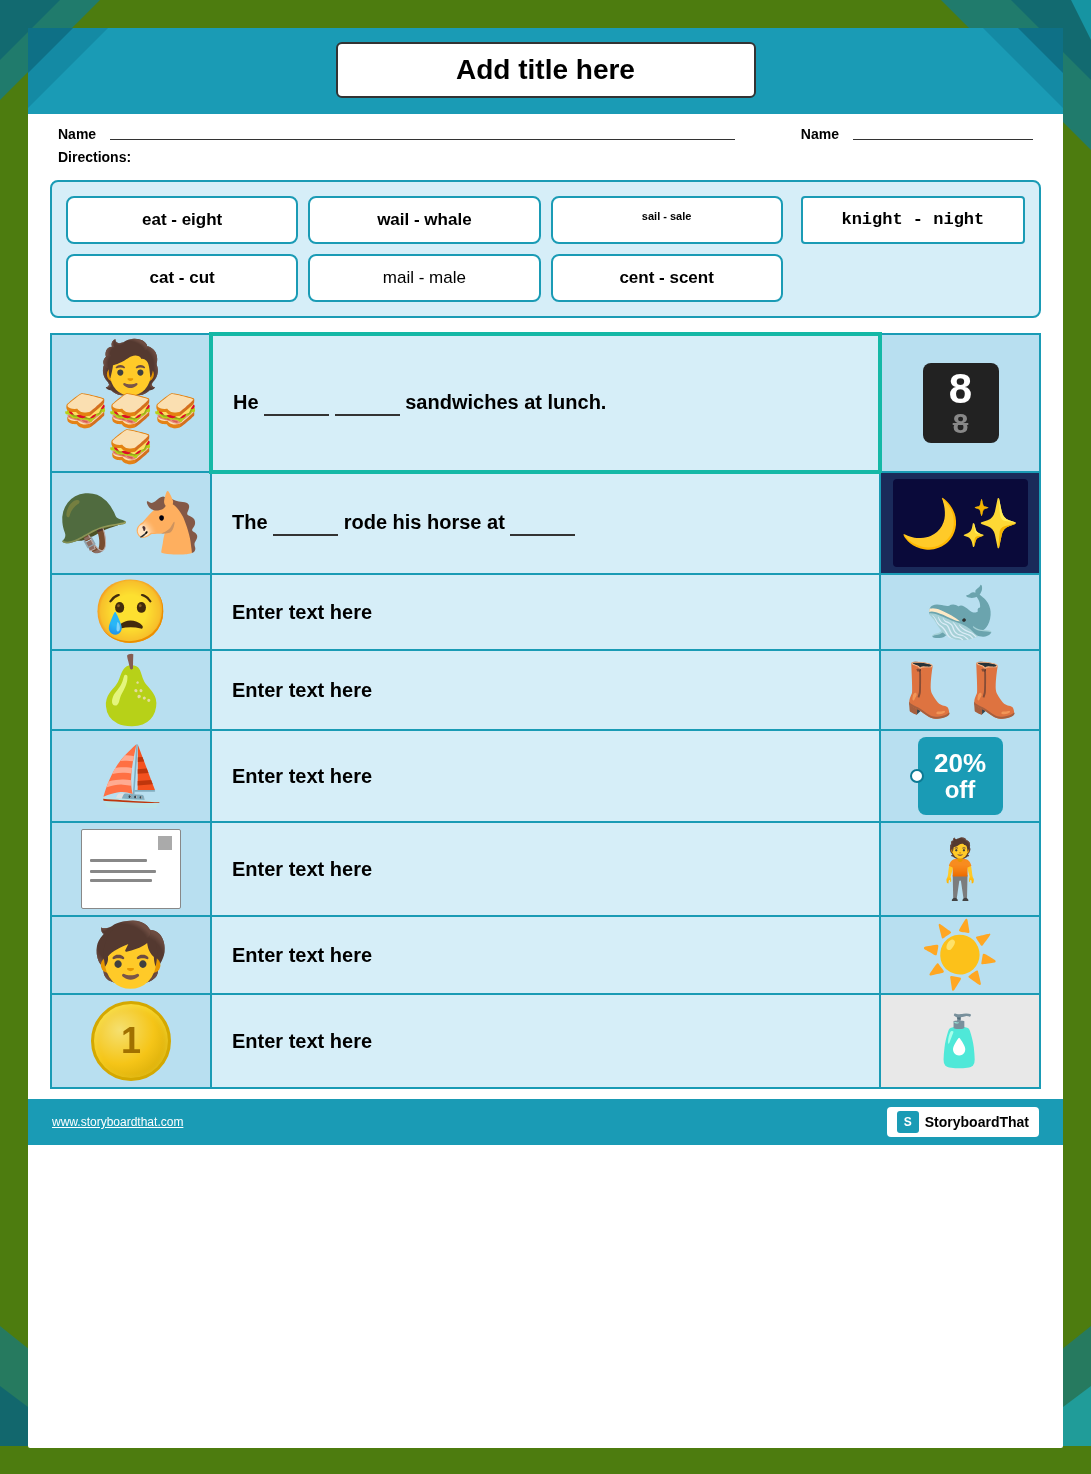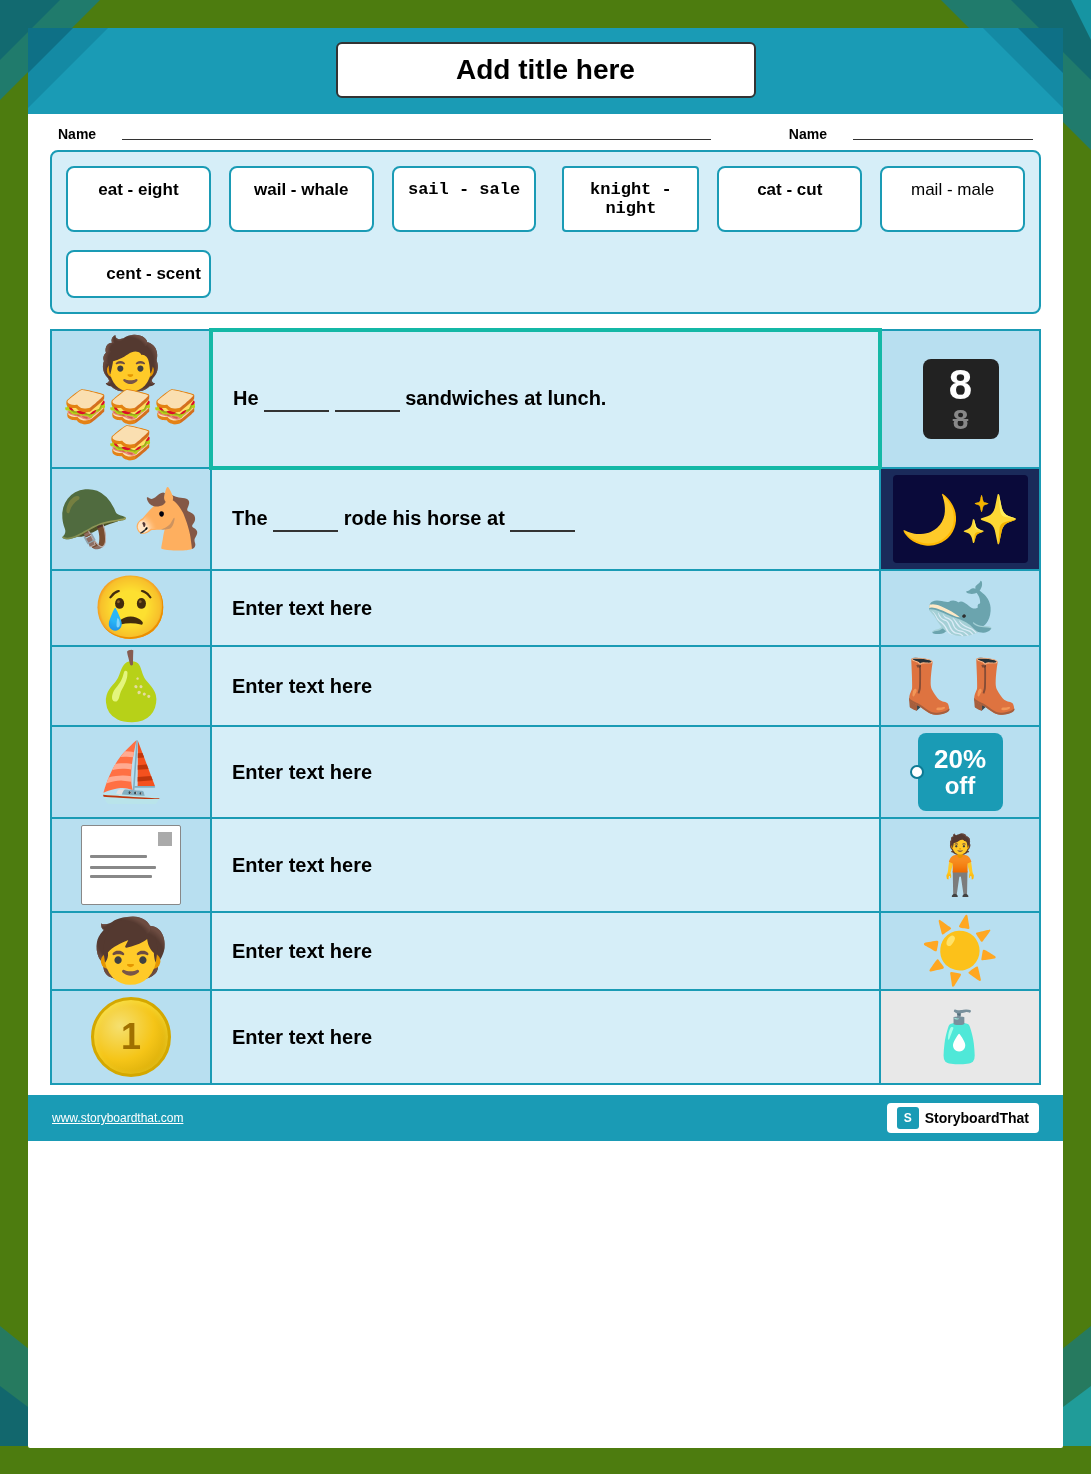--- a/index.html
+++ b/index.html
@@ -45,48 +45,51 @@
       </svg>
       <svg style="position:absolute;top:0;right:0;pointer-events:none;" width="150" height="80" viewBox="0 0 150 80">
         <polygon points="150,0 70,0 150,80" fill="#0d7a94" opacity="0.5"></polygon>
         <polygon points="150,0 105,0 150,45" fill="#0a5f73" opacity="0.6"></polygon>
       </svg>
       <div style="background:white; border:2.5px solid #333; border-radius:6px; padding:10px 70px; font-size:28px; font-weight:900; font-family:'Arial Black',Arial,sans-serif; text-align:center; min-width:420px; position:relative; z-index:2;">
         <span>Add title here</span>
       </div>
     </div>
 
-    <div style="padding: 12px 30px 2px 30px; display:flex; align-items:flex-end; gap:18px;">
+    <div style="padding: 12px 30px 2px 30px; display:flex; align-items:flex-end; gap:6px;">
       <span style="font-weight:bold; font-size:14px; margin-right:8px; white-space:nowrap;">Name</span>
       <div style="border-bottom:1.5px solid #333; flex:1; margin-right:60px; margin-bottom:2px;"></div>
       <span style="font-weight:bold; font-size:14px; margin-right:8px; white-space:nowrap;">Name</span>
       <div style="border-bottom:1.5px solid #333; width:180px; margin-bottom:2px;"></div>
     </div>
+    <div style="padding: 4px 30px 8px 30px;">
+      <span style="font-weight:bold; font-size:14px;">Directions:</span>
+    </div>
 
     <div style="margin:6px 22px 14px 22px; border:2.5px solid #1a9bb5; border-radius:8px; background:#d6eef8; padding:14px;">
-      <div style="display:grid; grid-template-columns:repeat(6,1fr); gap:18px;">
+      <div style="display:grid; grid-template-columns:repeat(4,1fr); gap:10px;">
         <div style="background:white;border:2px solid #1a9bb5;border-radius:8px;padding:12px 8px;text-align:center;font-weight:900;font-size:17px;font-family:'Arial Black',Arial,sans-serif;">
           <span>eat - eight</span>
         </div>
         <div style="background:white;border:2px solid #1a9bb5;border-radius:8px;padding:12px 8px;text-align:center;font-weight:900;font-size:17px;font-family:'Arial Black',Arial,sans-serif;">
           <span>wail - whale</span>
         </div>
-        <div style="background:white;border:2px solid #1a9bb5;border-radius:8px;padding:12px 8px;text-align:center;font-weight:900;font-size:17px;font-family:Liberation Mono, monospace;">
+        <div style="background:white;border:2px solid #1a9bb5;border-radius:8px;padding:12px 8px;text-align:center;font-weight:900;font-size:11px;font-family:Liberation Sans, sans-serif;">
           <span>sail - sale</span>
         </div>
         <div style="background:white;border:2px solid #1a9bb5;border-radius:4px;padding:12px 8px;text-align:center;font-weight:900;font-size:17px;font-family:Liberation Mono, monospace;margin-left:8px;">
           <span>knight - night</span>
         </div>
         <div style="background:white;border:2px solid #1a9bb5;border-radius:8px;padding:12px 8px;text-align:center;font-weight:900;font-size:17px;font-family:'Arial Black',Arial,sans-serif;">
           <span>cat - cut</span>
         </div>
         <div style="background:white;border:2px solid #1a9bb5;border-radius:8px;padding:12px 8px;text-align:center;font-weight:400;font-size:17px;font-family:'Arial Black',Arial,sans-serif;">
           <span>mail - male</span>
         </div>
-        <div style="background:white;border:2px solid #1a9bb5;border-radius:8px;padding:12px 8px;text-align:right;font-weight:900;font-size:17px;font-family:'Arial Black',Arial,sans-serif;">
+        <div style="background:white;border:2px solid #1a9bb5;border-radius:8px;padding:12px 8px;text-align:center;font-weight:900;font-size:17px;font-family:'Arial Black',Arial,sans-serif;">
           <span>cent - scent</span>
         </div>
       </div>
     </div>
 
     <table style="margin:0 22px 0 22px; border:2.5px solid #1a9bb5; border-collapse:collapse; width:calc(100% - 44px);">
 
       <tbody>
           <tr>
         <td style="width:160px; background:#b8dff0; border:2px solid #1a9bb5; text-align:center; padding:6px; vertical-align:middle;">

